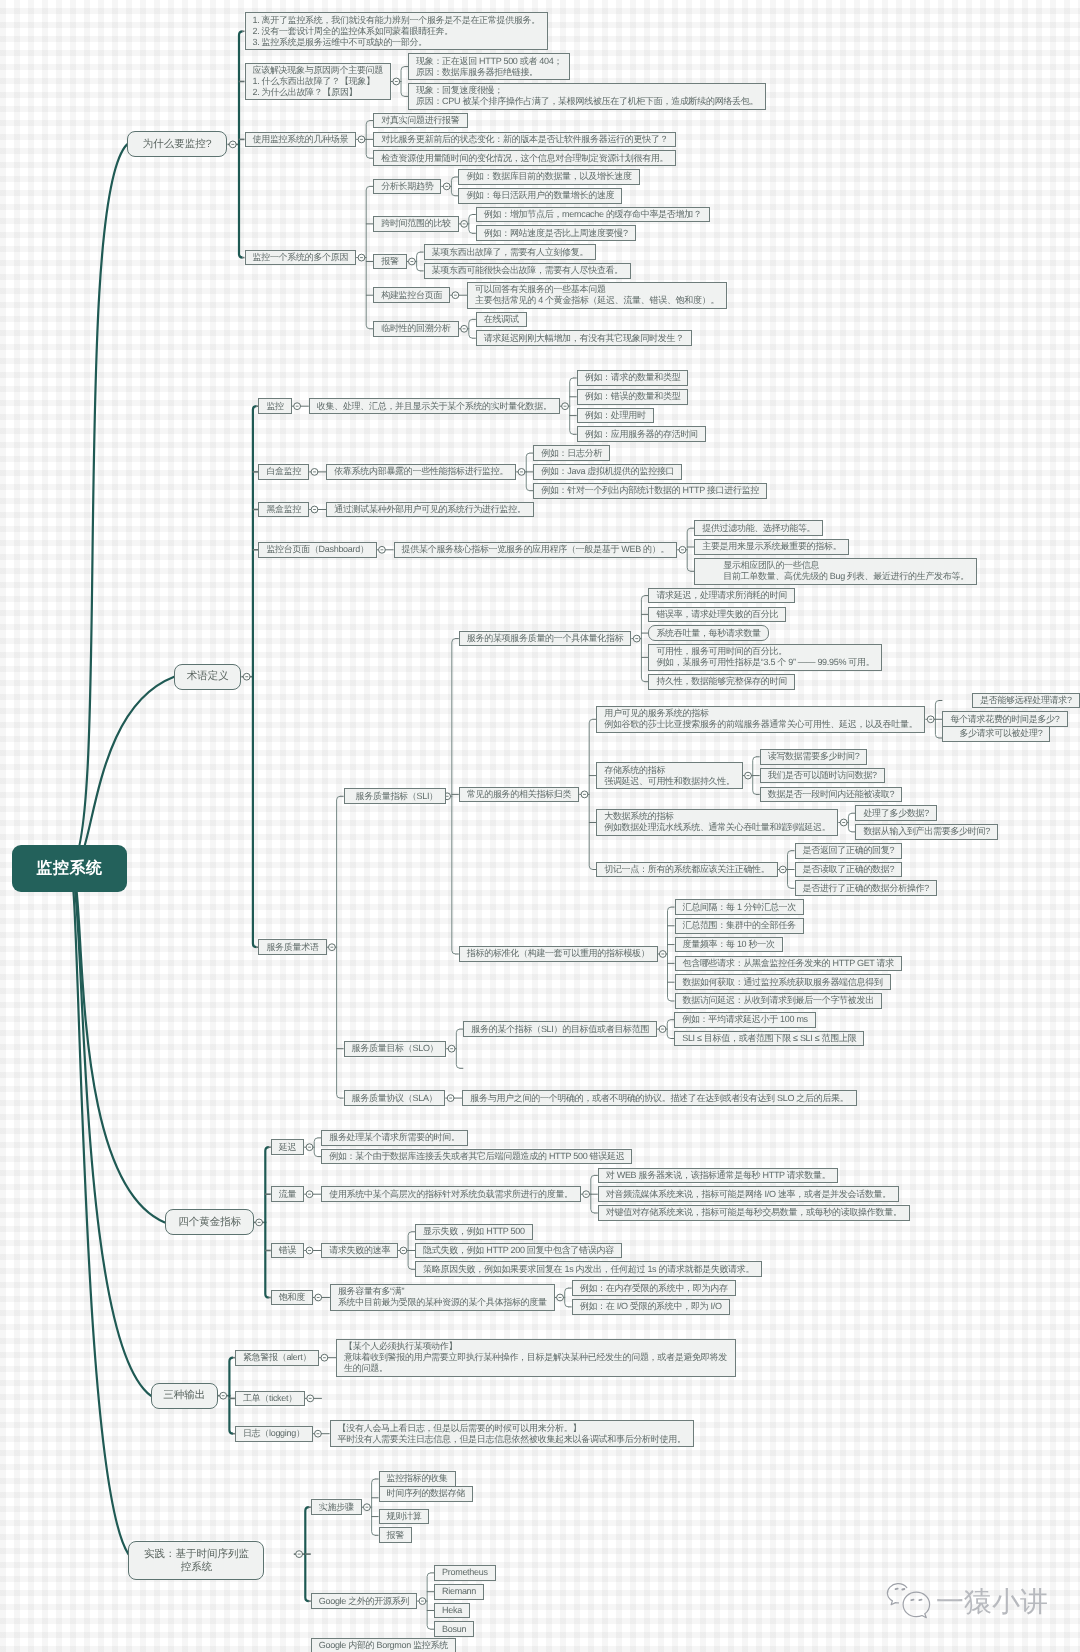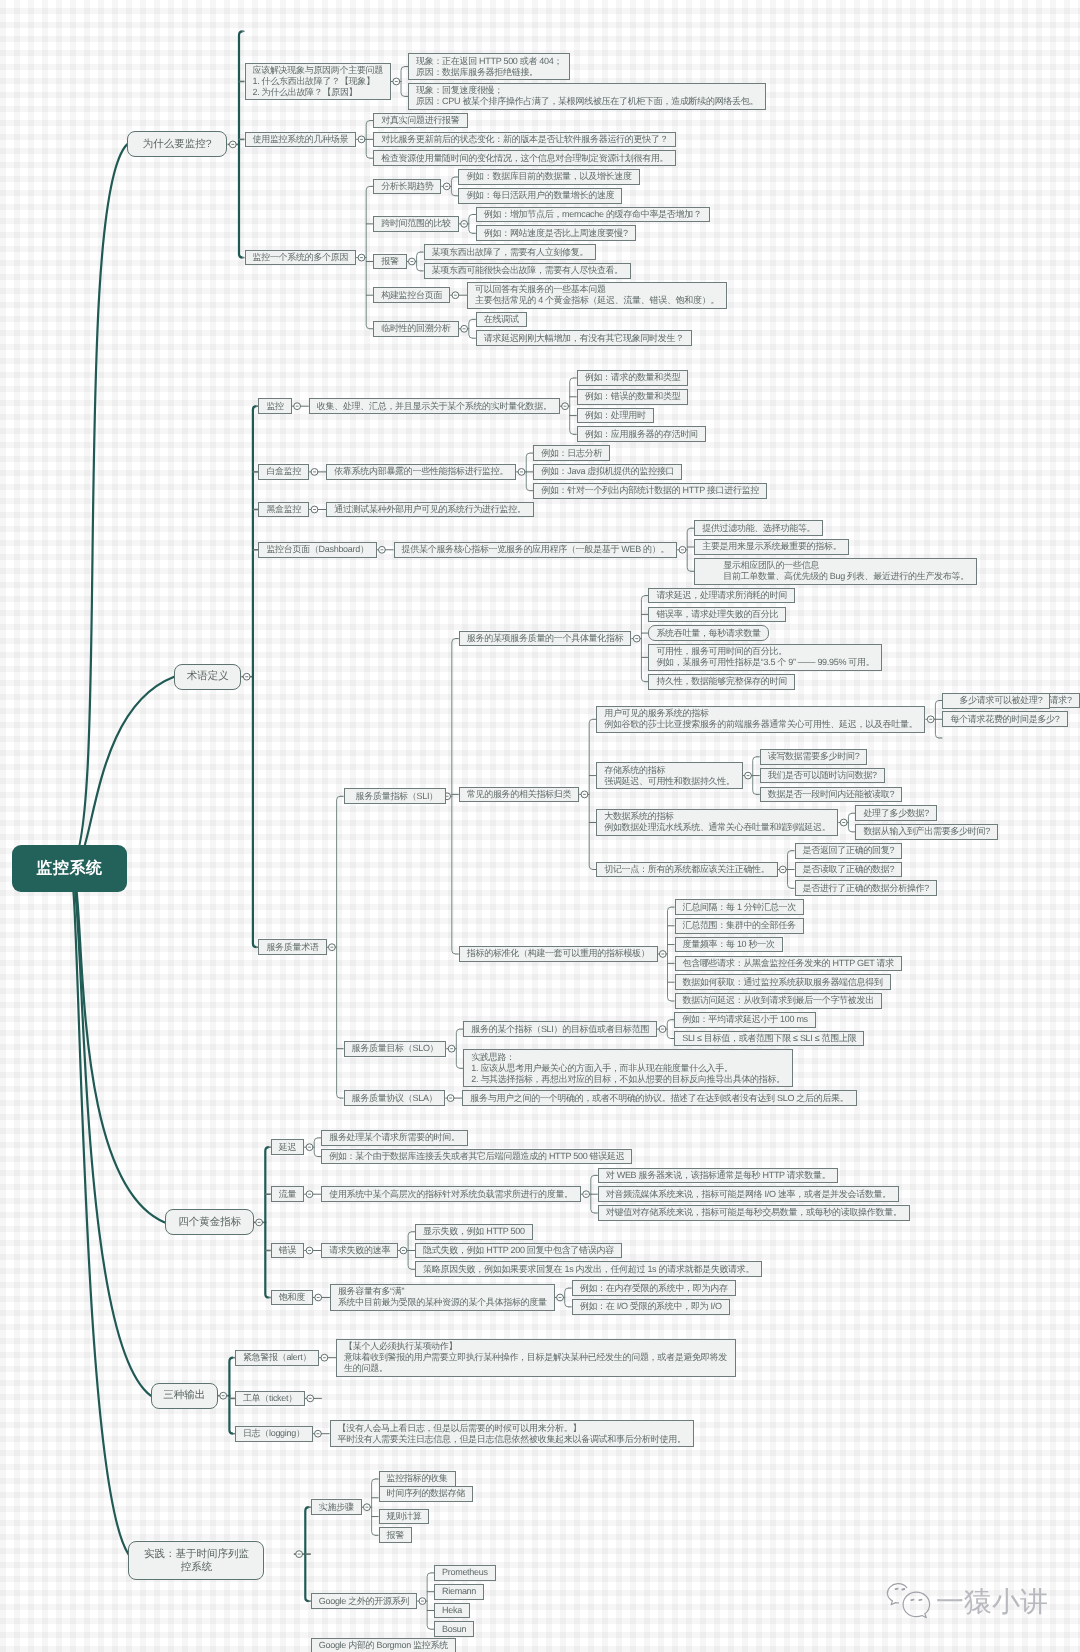--- a/index.html
+++ b/index.html
@@ -344,20 +344,23 @@
       <line x1="425.43" y1="1601.0900000000001" x2="427.63" y2="1601.0900000000001" stroke="#62706e" stroke-width="1"></line>
       <path d="M430.73,1572.89 Q427.13,1572.89 427.13,1576.49 V1625.5900000000001 Q427.13,1629.19 430.73,1629.19" fill="none" stroke="#778986" stroke-width="1"></path>
       <line x1="430.43" y1="1572.89" x2="434.1" y2="1572.89" stroke="#62706e" stroke-width="1"></line>
       <line x1="426.83" y1="1591.69" x2="434.1" y2="1591.69" stroke="#62706e" stroke-width="1"></line>
       <line x1="426.83" y1="1610.49" x2="434.1" y2="1610.49" stroke="#62706e" stroke-width="1"></line>
       <line x1="430.43" y1="1629.19" x2="434.1" y2="1629.19" stroke="#62706e" stroke-width="1"></line>
     </svg>
   <div id="nodes">
       <div class="node root" style="left: 12.3px; top: 844.5px;">监控系统</div>
       <div class="node branch" style="left: 127.1px; top: 131.4px; width: 100.4px; text-align: center;">为什么要监控?</div>
+      <div class="node" style="left: 244.5px; top: 12.4px;">1. 离开了监控系统，我们就没有能力辨别一个服务是不是在正常提供服务。
+2. 没有一套设计周全的监控体系如同蒙着眼睛狂奔。
+3. 监控系统是服务运维中不可或缺的一部分。</div>
       <div class="node" style="left: 244.5px; top: 62.6px;">应该解决现象与原因两个主要问题
 1. 什么东西出故障了？【现象】
 2. 为什么出故障？【原因】</div>
       <div class="node" style="left: 408px; top: 53.2px;">现象：正在返回 HTTP 500 或者 404；
 原因：数据库服务器拒绝链接。</div>
       <div class="node" style="left: 408px; top: 83px;">现象：回复速度很慢；
 原因：CPU 被某个排序操作占满了，某根网线被压在了机柜下面，造成断续的网络丢包。</div>
       <div class="node" style="left: 244.5px; top: 131.5px;">使用监控系统的几种场景</div>
       <div class="node" style="left: 373.2px; top: 112.7px;">对真实问题进行报警</div>
       <div class="node" style="left: 373.2px; top: 131.5px;">对比服务更新前后的状态变化：新的版本是否让软件服务器运行的更快了？</div>
@@ -405,21 +408,21 @@
       <div class="node" style="left: 648.4px; top: 606.5px;">错误率，请求处理失败的百分比</div>
       <div class="node" style="left: 648.4px; top: 625.2px; border-radius: 7px;">系统吞吐量，每秒请求数量</div>
       <div class="node" style="left: 648.4px; top: 644px;">可用性，服务可用时间的百分比。
 例如，某服务可用性指标是“3.5 个 9” —— 99.95% 可用。</div>
       <div class="node" style="left: 648.4px; top: 673.8px;">持久性，数据能够完整保存的时间</div>
       <div class="node" style="left: 458.8px; top: 786.5px;">常见的服务的相关指标归类</div>
       <div class="node" style="left: 596.2px; top: 705.9px;">用户可见的服务系统的指标
 例如谷歌的莎士比亚搜索服务的前端服务器通常关心可用性、延迟，以及吞吐量。</div>
       <div class="node" style="left: 972px; top: 692.6px;">是否能够远程处理请求?</div>
       <div class="node" style="left: 942.4px; top: 711.4px;">每个请求花费的时间是多少?</div>
-      <div class="node" style="left: 942.4px; top: 693px; padding-left: 16px;">多少请求可以被处理?</div>
+      <div class="node" style="left: 942.4px; top: 726px; padding-left: 16px;">多少请求可以被处理?</div>
       <div class="node" style="left: 596.2px; top: 762.2px;">存储系统的指标
 强调延迟、可用性和数据持久性。</div>
       <div class="node" style="left: 759.7px; top: 748.9px;">读写数据需要多少时间?</div>
       <div class="node" style="left: 759.7px; top: 767.7px;">我们是否可以随时访问数据?</div>
       <div class="node" style="left: 759.7px; top: 786.5px;">数据是否一段时间内还能被读取?</div>
       <div class="node" style="left: 596.2px; top: 809.1px;">大数据系统的指标
 例如数据处理流水线系统、通常关心吞吐量和端到端延迟。</div>
       <div class="node" style="left: 855.4px; top: 805.3px;">处理了多少数据?</div>
       <div class="node" style="left: 855.4px; top: 824px;">数据从输入到产出需要多少时间?</div>
       <div class="node" style="left: 596.2px; top: 861.6px;">切记一点：所有的系统都应该关注正确性。</div>
@@ -430,23 +433,20 @@
       <div class="node" style="left: 674.5px; top: 899.2px;">汇总间隔：每 1 分钟汇总一次</div>
       <div class="node" style="left: 674.5px; top: 917.9px;">汇总范围：集群中的全部任务</div>
       <div class="node" style="left: 674.5px; top: 936.7px;">度量频率：每 10 秒一次</div>
       <div class="node" style="left: 674.5px; top: 955.5px;">包含哪些请求：从黑盒监控任务发来的 HTTP GET 请求</div>
       <div class="node" style="left: 674.5px; top: 974.3px;">数据如何获取：通过监控系统获取服务器端信息得到</div>
       <div class="node" style="left: 674.5px; top: 993.1px;">数据访问延迟：从收到请求到最后一个字节被发出</div>
       <div class="node" style="left: 343.6px; top: 1040.8px;">服务质量目标（SLO）</div>
       <div class="node" style="left: 463.3px; top: 1021.2px;">服务的某个指标（SLI）的目标值或者目标范围</div>
       <div class="node" style="left: 674.2px; top: 1011.8px;">例如：平均请求延迟小于 100 ms</div>
       <div class="node" style="left: 674.2px; top: 1030.6px;">SLI ≤ 目标值，或者范围下限 ≤ SLI ≤ 范围上限</div>
-      <div class="node" style="left: 463.3px; top: 1049.4px;">实践思路：
-1. 应该从思考用户最关心的方面入手，而非从现在能度量什么入手。
-2. 与其选择指标，再想出对应的目标，不如从想要的目标反向推导出具体的指标。</div>
       <div class="node" style="left: 343.6px; top: 1090.2px;">服务质量协议（SLA）</div>
       <div class="node" style="left: 462.3px; top: 1090.2px;">服务与用户之间的一个明确的，或者不明确的协议。描述了在达到或者没有达到 SLO 之后的后果。</div>
       <div class="node branch" style="left: 164.8px; top: 1209.4px; width: 89px; text-align: right;">四个黄金指标</div>
       <div class="node" style="left: 270.8px; top: 1139.3px;">延迟</div>
       <div class="node" style="left: 321.2px; top: 1130px;">服务处理某个请求所需要的时间。</div>
       <div class="node" style="left: 321.2px; top: 1148.7px;">例如：某个由于数据库连接丢失或者其它后端问题造成的 HTTP 500 错误延迟</div>
       <div class="node" style="left: 270.8px; top: 1186.3px;">流量</div>
       <div class="node" style="left: 321.2px; top: 1186.3px;">使用系统中某个高层次的指标针对系统负载需求所进行的度量。</div>
       <div class="node" style="left: 597.8px; top: 1167.5px;">对 WEB 服务器来说，该指标通常是每秒 HTTP 请求数量。</div>
       <div class="node" style="left: 597.8px; top: 1186.3px;">对音频流媒体系统来说，指标可能是网络 I/O 速率，或者是并发会话数量。</div>

